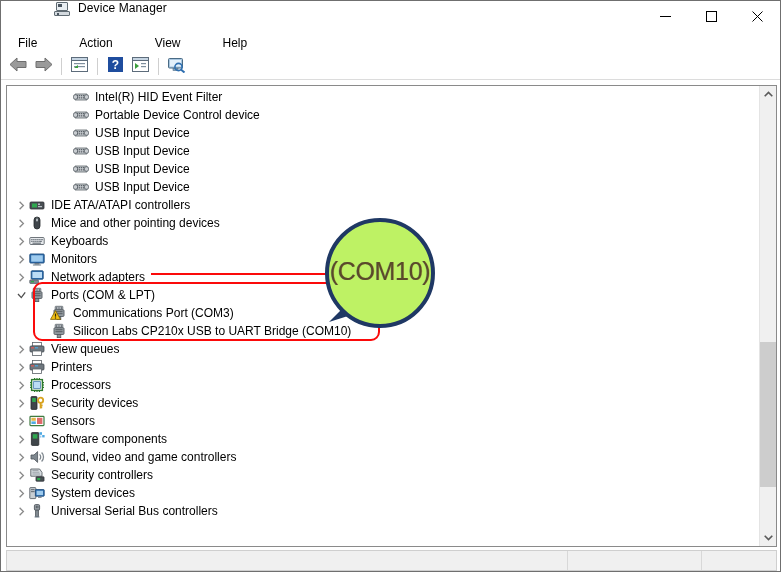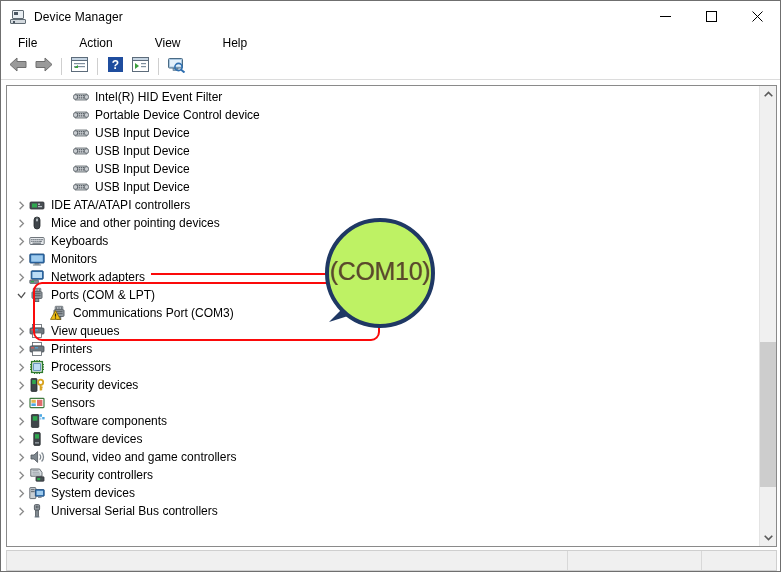--- a/index.html
+++ b/index.html
@@ -15,21 +15,21 @@
     border: 1px solid #6f6f6f;
     overflow: hidden;
   }
 
   
   .titlebar {
     position: relative;
     height: 31px;
     background: #ffffff;
     display: flex;
-    align-items: center;
+    padding-left: 44px;
   }
   .title-icon {
     width: 16px; height: 16px;
     margin-left: 9px; margin-right: 8px;
     position: relative;
     flex: 0 0 auto;
   }
   .title-icon .mon {
     position: absolute; left: 2px; top: 1px;
     width: 12px; height: 9px;
@@ -591,20 +591,40 @@
             <span style="position:absolute;left:-1px;top:5px;">
               <svg width="11" height="10" viewBox="0 0 11 10">
                 <path d="M5.5 0.6 L10.5 9.4 L0.5 9.4 Z" fill="#f2c014" stroke="#7d6208" stroke-width="0.8" stroke-linejoin="round"></path>
                 <rect x="4.9" y="3.6" width="1.2" height="3.1" fill="#3a2f05"></rect>
                 <rect x="4.9" y="7.4" width="1.2" height="1.2" fill="#3a2f05"></rect>
               </svg>
             </span>
           </span>
           <span class="lbl">Communications Port (COM3)</span>
         </div>
+        <div class="row lvl2">
+          <span class="chev empty">
+            <svg width="9" height="9" viewBox="0 0 9 9">
+              <path d="M2.6 0.8 L6.4 4.5 L2.6 8.2" fill="none" stroke="#8a8a8a" stroke-width="1.3"></path>
+            </svg>
+          </span>
+          <span class="ico">
+            <svg width="16" height="16" viewBox="0 0 16 16">
+              <rect x="4.2" y="1.3" width="7.6" height="3.4" rx="0.6" fill="#bfc5ca" stroke="#5b6268" stroke-width="0.8"></rect>
+              <rect x="5.2" y="2.1" width="1" height="1.9" fill="#5b6268"></rect>
+              <rect x="7.5" y="2.1" width="1" height="1.9" fill="#5b6268"></rect>
+              <rect x="9.8" y="2.1" width="1" height="1.9" fill="#5b6268"></rect>
+              <rect x="3" y="4.8" width="10" height="6.6" rx="0.8" fill="#9aa1a7" stroke="#4f565c" stroke-width="0.9"></rect>
+              <rect x="4.4" y="6.1" width="7.2" height="1.2" fill="#5b6268"></rect>
+              <rect x="4.4" y="8.1" width="7.2" height="1.2" fill="#5b6268"></rect>
+              <rect x="6.2" y="11.4" width="3.6" height="3.2" fill="#8a9197" stroke="#4f565c" stroke-width="0.8"></rect>
+            </svg>
+          </span>
+          <span class="lbl">Silicon Labs CP210x USB to UART Bridge (COM10)</span>
+        </div>
         <div class="row lvl1">
           <span class="chev">
             <svg width="9" height="9" viewBox="0 0 9 9">
               <path d="M2.6 0.8 L6.4 4.5 L2.6 8.2" fill="none" stroke="#8a8a8a" stroke-width="1.3"></path>
             </svg>
           </span>
           <span class="ico">
             <svg width="16" height="16" viewBox="0 0 16 16">
               <rect x="3.5" y="1.5" width="9" height="3.5" fill="#ffffff" stroke="#5b6268" stroke-width="0.8"></rect>
               <rect x="1" y="5" width="14" height="6" rx="1" fill="#6f787f" stroke="#434a50" stroke-width="0.8"></rect>
@@ -708,35 +728,20 @@
           <span class="lbl">Software components</span>
         </div>
         <div class="row lvl1">
           <span class="chev">
             <svg width="9" height="9" viewBox="0 0 9 9">
               <path d="M2.6 0.8 L6.4 4.5 L2.6 8.2" fill="none" stroke="#8a8a8a" stroke-width="1.3"></path>
             </svg>
           </span>
           <span class="ico">
             <svg width="16" height="16" viewBox="0 0 16 16">
-              <rect x="4.8" y="1.6" width="6.4" height="12.8" rx="0.8" fill="#3f454a" stroke="#24282b" stroke-width="0.8"></rect>
-              <rect x="6" y="3.2" width="4" height="4.4" fill="#2fa84f"></rect>
-              <rect x="6" y="11" width="4" height="1.6" fill="#8a9197"></rect>
-            </svg>
-          </span>
-          <span class="lbl">Software devices</span>
-        </div>
-        <div class="row lvl1">
-          <span class="chev">
-            <svg width="9" height="9" viewBox="0 0 9 9">
-              <path d="M2.6 0.8 L6.4 4.5 L2.6 8.2" fill="none" stroke="#8a8a8a" stroke-width="1.3"></path>
-            </svg>
-          </span>
-          <span class="ico">
-            <svg width="16" height="16" viewBox="0 0 16 16">
               <path d="M2 6 L5 6 L8.6 2.6 L8.6 13.4 L5 10 L2 10 Z" fill="#7f888f" stroke="#4c5359" stroke-width="0.8" stroke-linejoin="round"></path>
               <path d="M10.6 5.4 A3.6 3.6 0 0 1 10.6 10.6" fill="none" stroke="#7f888f" stroke-width="1.3"></path>
               <path d="M12.6 3.6 A6 6 0 0 1 12.6 12.4" fill="none" stroke="#7f888f" stroke-width="1.3"></path>
             </svg>
           </span>
           <span class="lbl">Sound, video and game controllers</span>
         </div>
         <div class="row lvl1">
           <span class="chev">
             <svg width="9" height="9" viewBox="0 0 9 9">

